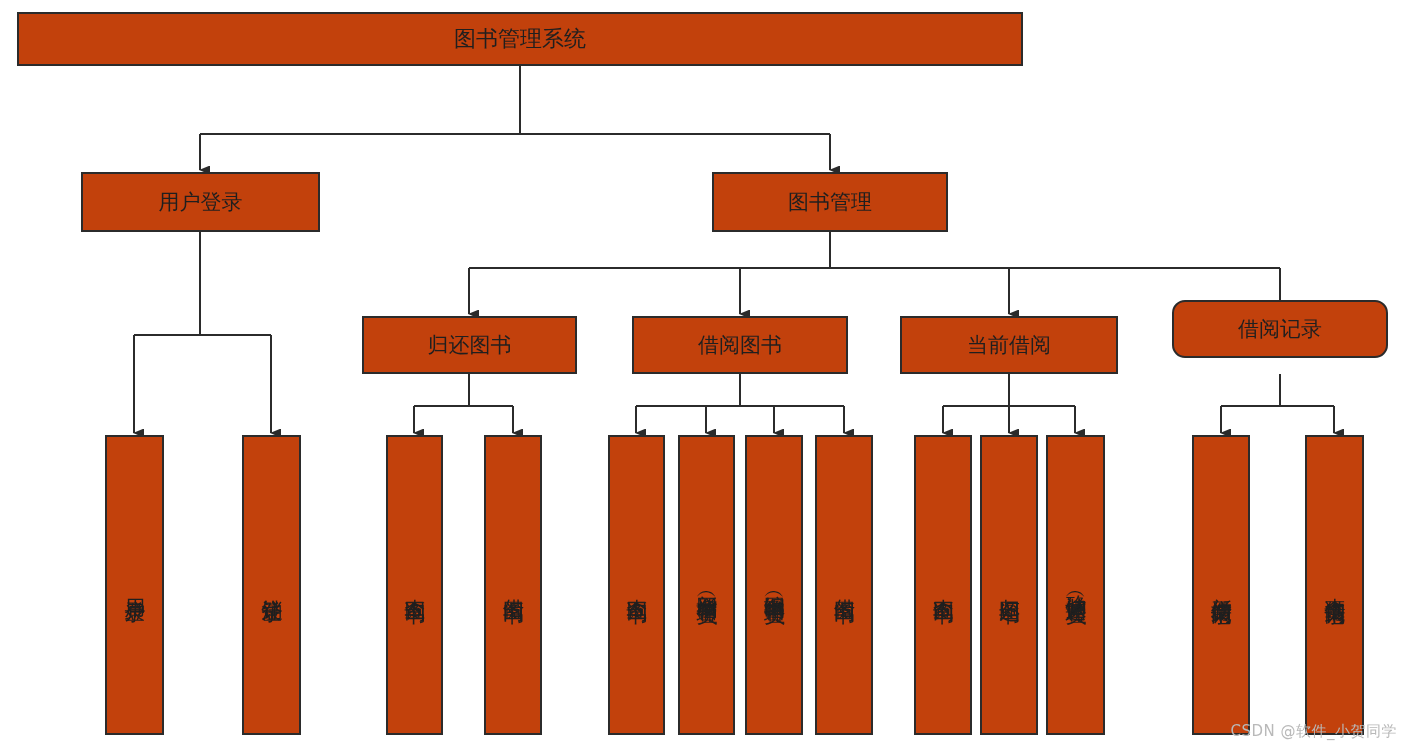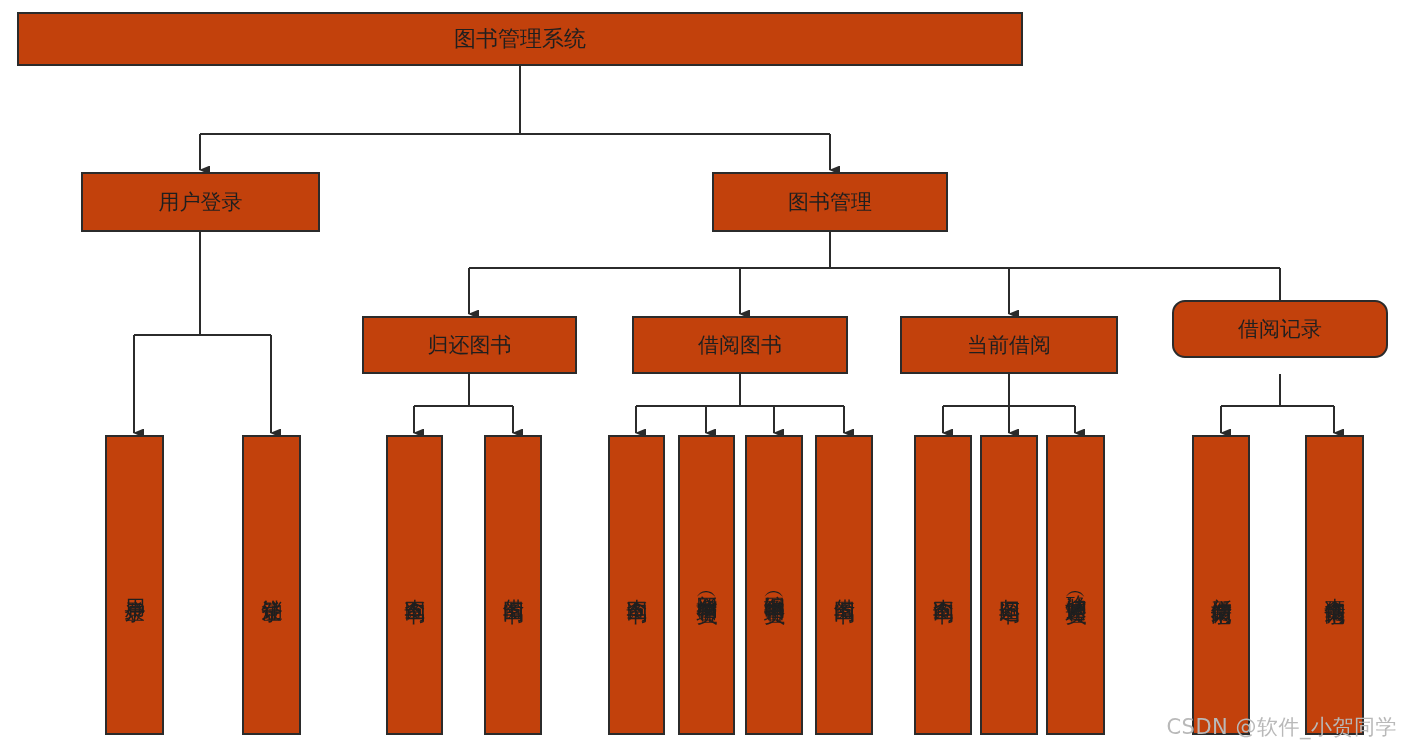--- a/index.html
+++ b/index.html
@@ -53,21 +53,21 @@
     writing-mode: vertical-rl;
     text-orientation: upright;
     font-size: 21px;
     letter-spacing: 1.5px;
     line-height: 1;
   }
   .watermark {
     position: absolute;
     right: 8px;
     bottom: 6px;
-    font-size: 21px;
+    font-size: 15px;
     color: #b9b9b9;
     letter-spacing: 0.5px;
     white-space: nowrap;
     user-select: none;
   }
 </style>
 </head>
 <body>
 
 <div id="diagram-root">

